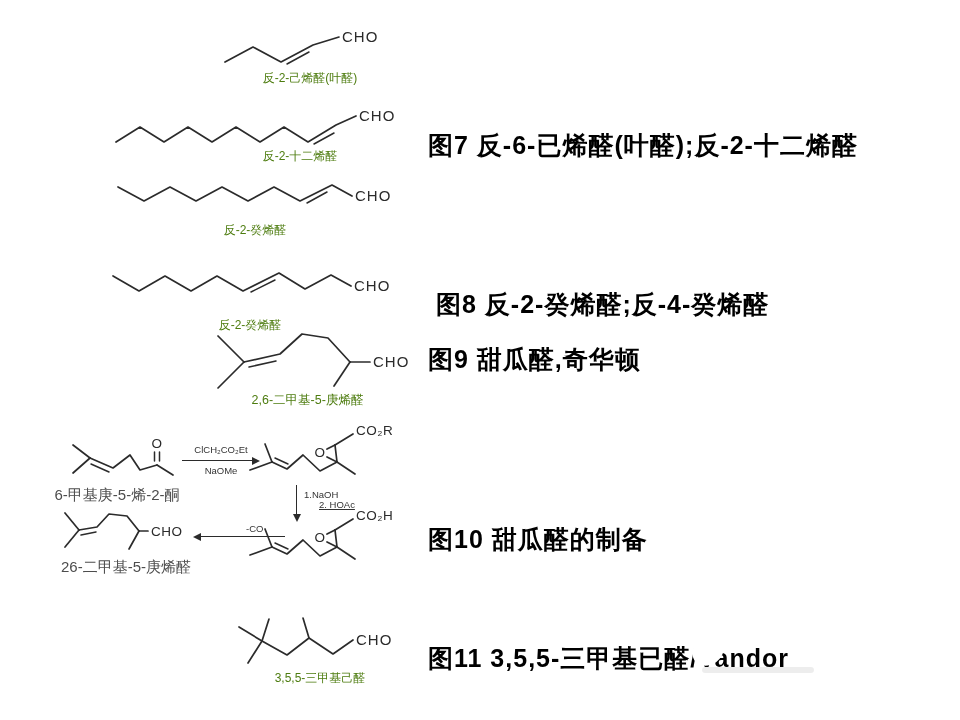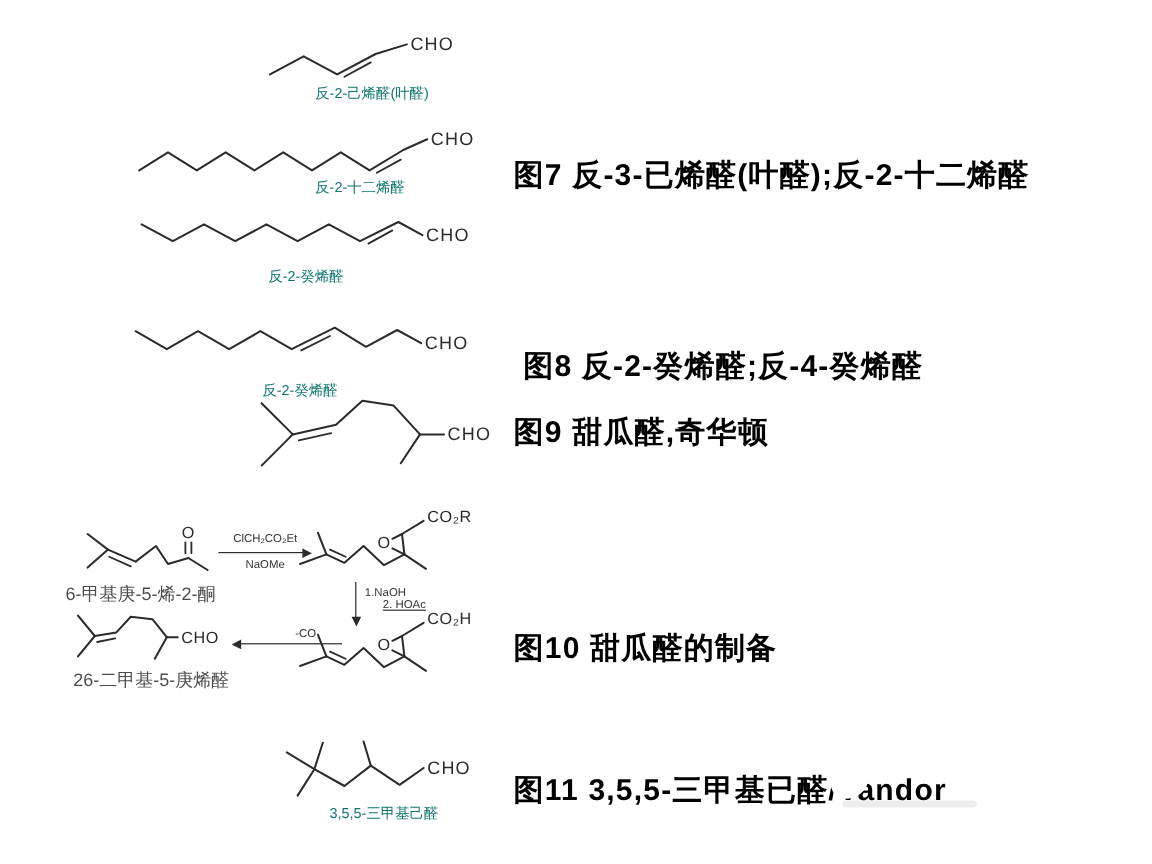--- a/index.html
+++ b/index.html
@@ -4,21 +4,21 @@
 <style>
   html,body{margin:0;padding:0;background:#fff;}
   #page{position:relative;width:960px;height:720px;background:#ffffff;overflow:hidden;
         font-family:"Liberation Sans",sans-serif;}
   .struct{position:absolute;}
   svg{overflow:visible;display:block;}
   .bond{stroke:#2b2b2b;stroke-width:1.7;fill:none;stroke-linecap:round;stroke-linejoin:round;}
   .bond2{stroke:#2b2b2b;stroke-width:1.5;fill:none;stroke-linecap:round;}
   .atom{fill:#2b2b2b;font-family:"Liberation Sans",sans-serif;font-size:15px;letter-spacing:1px;}
   .atom-sm{fill:#2b2b2b;font-family:"Liberation Sans",sans-serif;font-size:13.5px;letter-spacing:0.5px;}
-  .sname{position:absolute;color:#0f766e;font-size:12px;text-align:center;white-space:nowrap;}
+  .sname{position:absolute;color:#4d7c0f;font-size:12px;text-align:center;white-space:nowrap;}
   .sname-sm{position:absolute;color:#4d4d4d;font-size:15px;text-align:center;white-space:nowrap;}
   .caption{position:absolute;font-weight:700;font-size:25px;letter-spacing:1px;color:#000;white-space:nowrap;}
   .rg{position:absolute;font-size:9.5px;color:#333;white-space:nowrap;}
   .arrow-line-h{position:absolute;height:0;border-top:1.5px solid #2b2b2b;}
   .arrow-line-v{position:absolute;width:0;border-left:1.5px solid #2b2b2b;}
   .ah-right{position:absolute;width:0;height:0;border-left:8px solid #2b2b2b;border-top:4px solid transparent;border-bottom:4px solid transparent;}
   .ah-left{position:absolute;width:0;height:0;border-right:8px solid #2b2b2b;border-top:4px solid transparent;border-bottom:4px solid transparent;}
   .ah-down{position:absolute;width:0;height:0;border-top:8px solid #2b2b2b;border-left:4px solid transparent;border-right:4px solid transparent;}
   .blob{position:absolute;background:#ffffff;border-radius:50% 40% 55% 45%;}
   .smudge{position:absolute;background:rgba(0,0,0,0.07);border-radius:4px;}
@@ -68,20 +68,21 @@
     <svg width="235" height="80">
       <line class="bond" x1="20" y1="14" x2="46" y2="40"></line>
       <line class="bond" x1="20" y1="66" x2="46" y2="40"></line>
       <polyline class="bond" points="46,40 82,32 104,12 130,16 152,40"></polyline>
       <line class="bond2" x1="51" y1="45" x2="78" y2="39"></line>
       <line class="bond" x1="152" y1="40" x2="136" y2="64"></line>
       <line class="bond" x1="152" y1="40" x2="172" y2="40"></line>
       <text class="atom" x="175" y="45">CHO</text>
     </svg>
   </div>
+  <div class="sname" style="left:190px;top:392px;width:235px;font-size:12.5px;">2,6-二甲基-5-庚烯醛</div>
 
   <div class="struct" style="left:52px;top:430px;">
     <svg width="200" height="72">
       <line class="bond" x1="21" y1="15" x2="38" y2="28"></line>
       <line class="bond" x1="21" y1="43" x2="38" y2="28"></line>
       <polyline class="bond" points="38,28 61,38 78,25 88,40 105,35"></polyline>
       <line class="bond2" x1="39" y1="34" x2="57" y2="42"></line>
       <line class="bond2" x1="102.5" y1="22" x2="102.5" y2="31"></line>
       <line class="bond2" x1="107.5" y1="22" x2="107.5" y2="31"></line>
       <text class="atom-sm" x="105" y="18" text-anchor="middle">O</text>
@@ -160,21 +161,21 @@
       <line class="bond" x1="14" y1="21" x2="37" y2="35"></line>
       <line class="bond" x1="44" y1="13" x2="37" y2="35"></line>
       <line class="bond" x1="23" y1="57" x2="37" y2="35"></line>
       <polyline class="bond" points="37,35 62,49 84,32 108,48 128,34"></polyline>
       <line class="bond" x1="78" y1="12" x2="84" y2="32"></line>
       <text class="atom" x="131" y="39">CHO</text>
     </svg>
   </div>
   <div class="sname" style="left:225px;top:670px;width:190px;">3,5,5-三甲基己醛</div>
 
-  <div class="caption" style="left:428px;top:129px;">图7 反-3-已烯醛(叶醛);反-2-十二烯醛</div>
+  <div class="caption" style="left:428px;top:129px;">图7 反-6-已烯醛(叶醛);反-2-十二烯醛</div>
   <div class="caption" style="left:436px;top:288px;">图8 反-2-癸烯醛;反-4-癸烯醛</div>
   <div class="caption" style="left:428px;top:343px;">图9 甜瓜醛,奇华顿</div>
   <div class="caption" style="left:428px;top:523px;">图10 甜瓜醛的制备</div>
   <div class="caption" style="left:428px;top:642px;">图11 3,5,5-三甲基已醛/Vandor</div>
 
   <div class="blob" style="left:692px;top:638px;width:32px;height:27px;transform:rotate(-18deg);"></div>
   <div class="smudge" style="left:702px;top:667px;width:112px;height:6px;"></div>
 
 </div>
 

